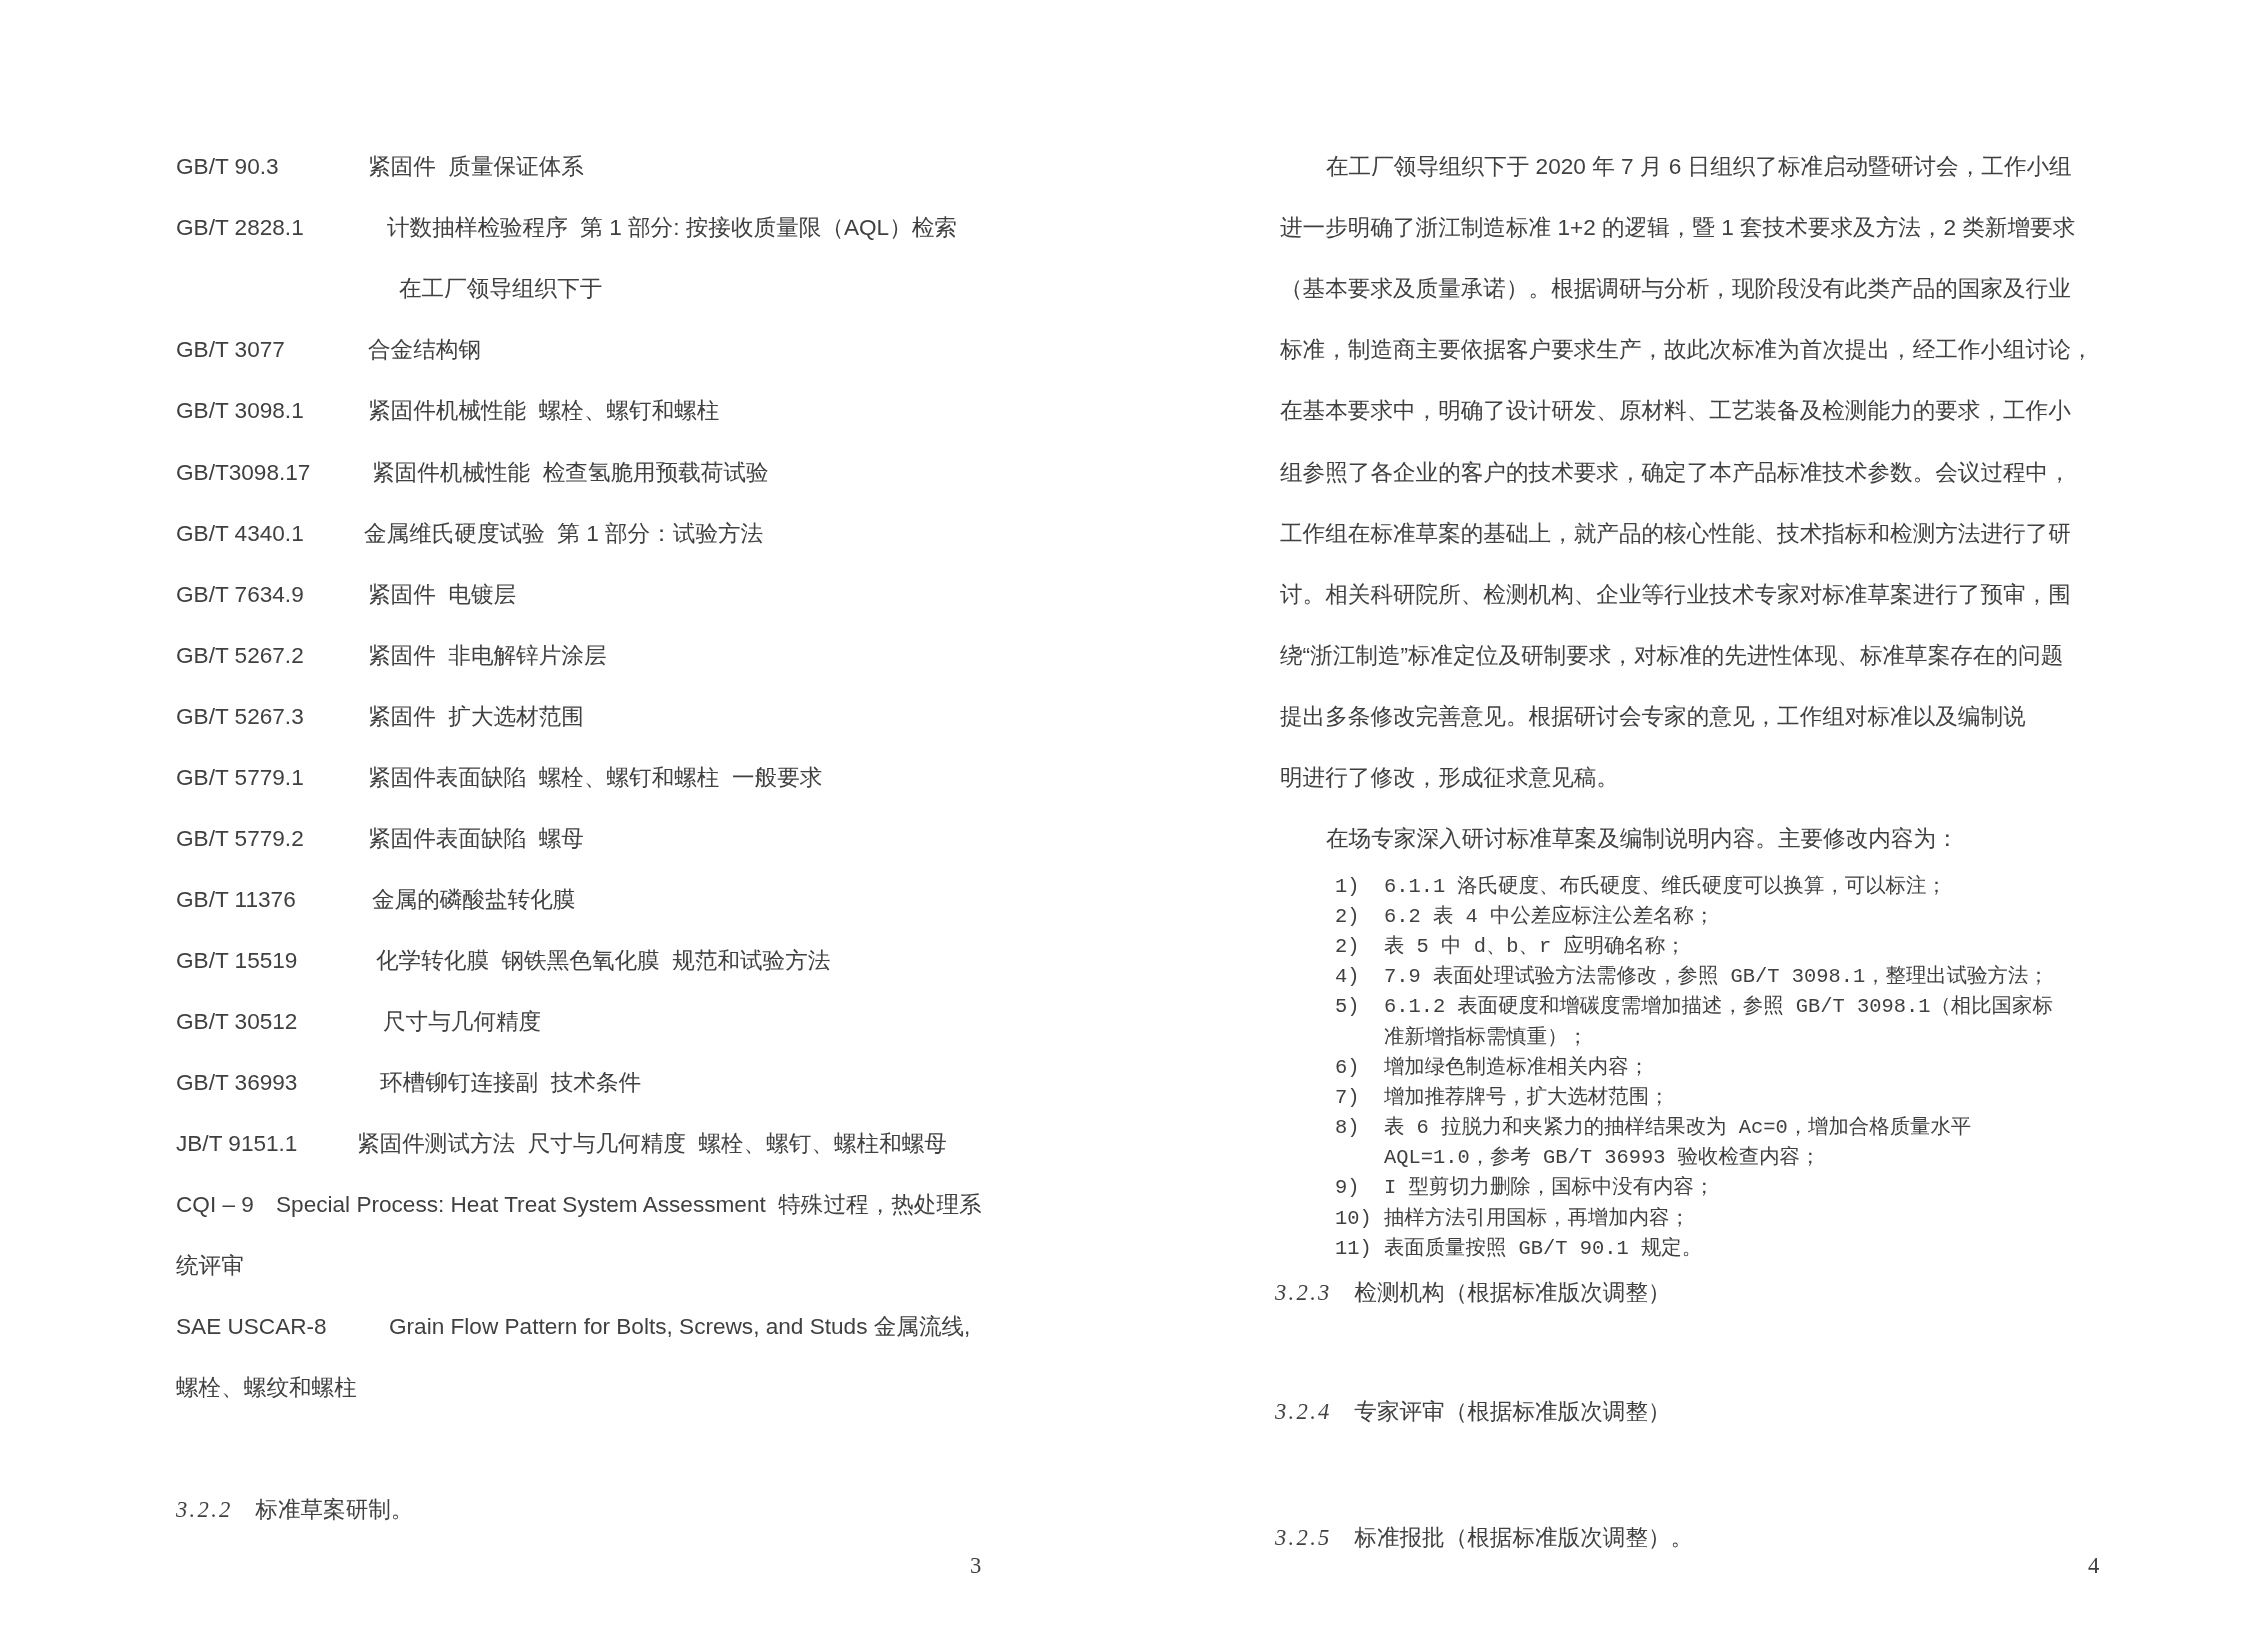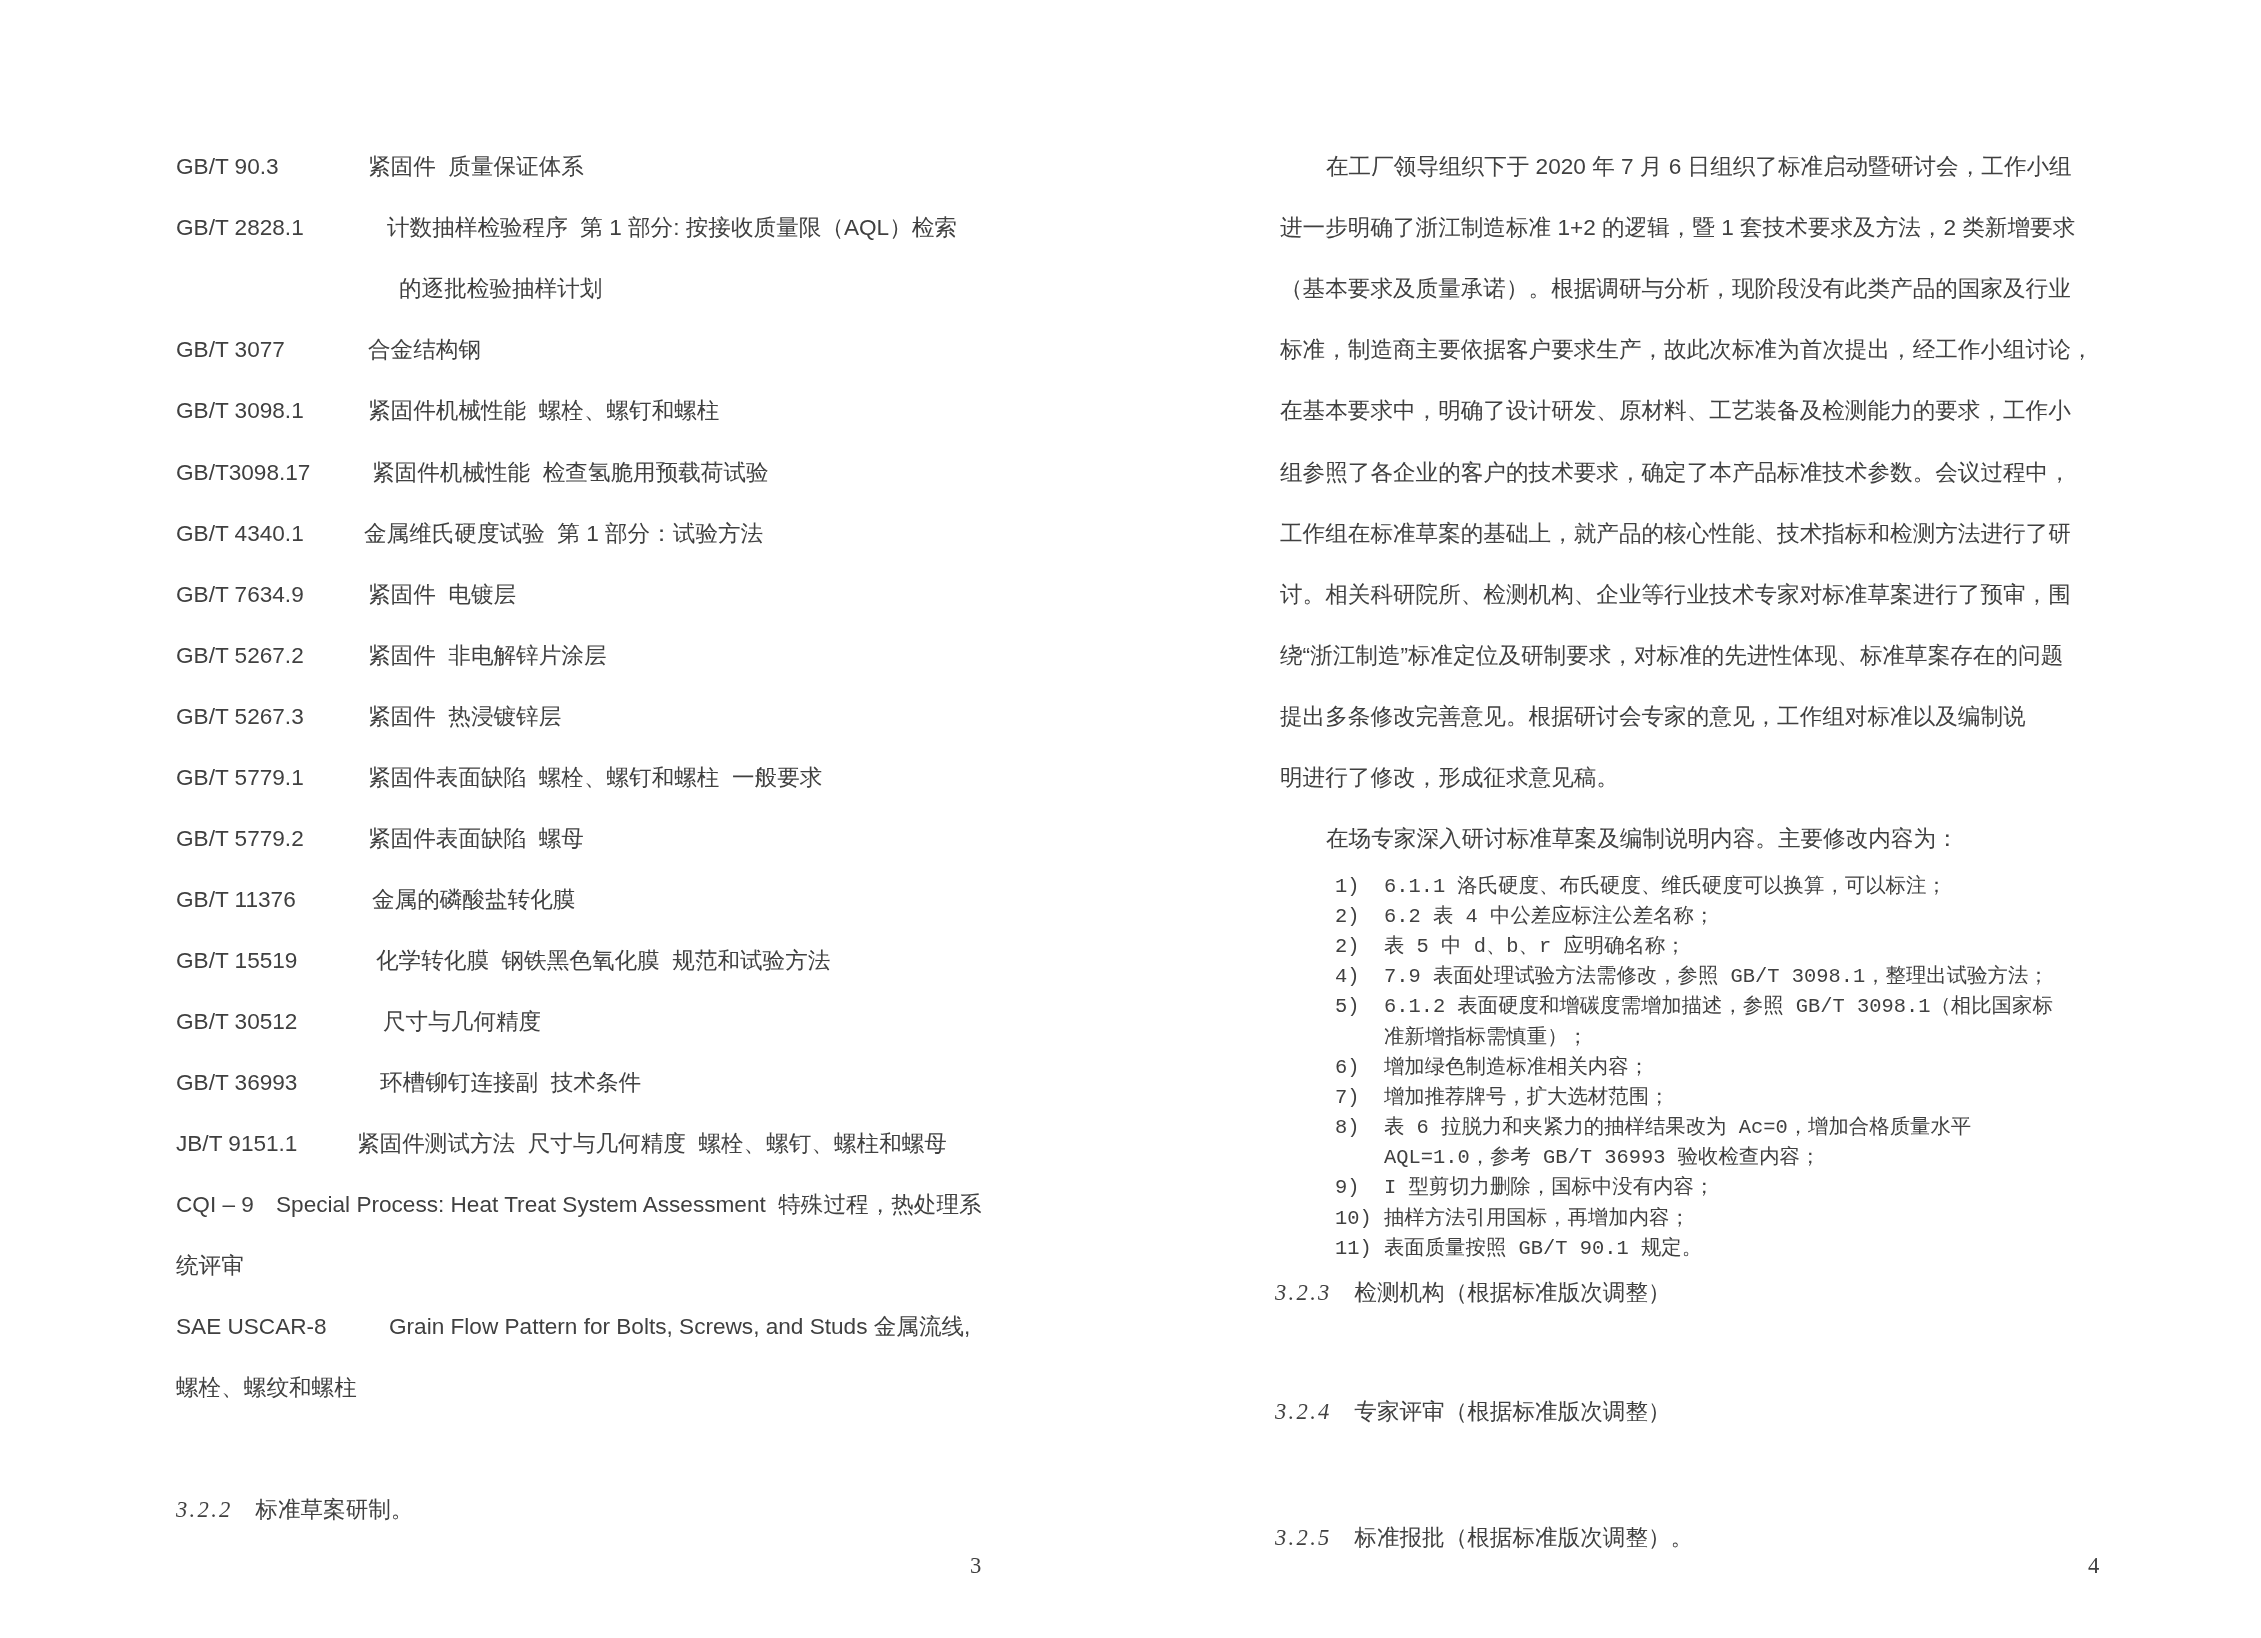--- a/index.html
+++ b/index.html
@@ -14,28 +14,28 @@
 </style>
 </head>
 <body>
 
 <div class="canvas">
 
   <div>
 
     <div class="ln hei" style="left:176px;top:155px"><span class="code" style="width:192px">GB/T 90.3</span><span>紧固件  质量保证体系</span></div>
     <div class="ln hei" style="left:176px;top:216px"><span class="code" style="width:211px">GB/T 2828.1</span><span>计数抽样检验程序  第 1 部分: 按接收质量限（AQL）检索</span></div>
-    <div class="ln hei" style="left:399px;top:277px">的逐批检验抽样计划</div>
+    <div class="ln hei" style="left:399px;top:277px">在工厂领导组织下于</div>
     <div class="ln hei" style="left:176px;top:338px"><span class="code" style="width:192px">GB/T 3077</span><span>合金结构钢</span></div>
     <div class="ln hei" style="left:176px;top:399px"><span class="code" style="width:192px">GB/T 3098.1</span><span>紧固件机械性能  螺栓、螺钉和螺柱</span></div>
     <div class="ln hei" style="left:176px;top:461px"><span class="code" style="width:196px">GB/T3098.17</span><span>紧固件机械性能  检查氢脆用预载荷试验</span></div>
     <div class="ln hei" style="left:176px;top:522px"><span class="code" style="width:188px">GB/T 4340.1</span><span>金属维氏硬度试验  第 1 部分：试验方法</span></div>
     <div class="ln hei" style="left:176px;top:583px"><span class="code" style="width:192px">GB/T 7634.9</span><span>紧固件  电镀层</span></div>
     <div class="ln hei" style="left:176px;top:644px"><span class="code" style="width:192px">GB/T 5267.2</span><span>紧固件  非电解锌片涂层</span></div>
-    <div class="ln hei" style="left:176px;top:705px"><span class="code" style="width:192px">GB/T 5267.3</span><span>紧固件  热浸镀锌层</span></div>
+    <div class="ln hei" style="left:176px;top:705px"><span class="code" style="width:192px">GB/T 5267.3</span><span>紧固件  扩大选材范围</span></div>
     <div class="ln hei" style="left:176px;top:766px"><span class="code" style="width:192px">GB/T 5779.1</span><span>紧固件表面缺陷  螺栓、螺钉和螺柱  一般要求</span></div>
     <div class="ln hei" style="left:176px;top:827px"><span class="code" style="width:192px">GB/T 5779.2</span><span>紧固件表面缺陷  螺母</span></div>
     <div class="ln hei" style="left:176px;top:888px"><span class="code" style="width:196px">GB/T 11376</span><span>金属的磷酸盐转化膜</span></div>
     <div class="ln hei" style="left:176px;top:949px"><span class="code" style="width:200px">GB/T 15519</span><span>化学转化膜  钢铁黑色氧化膜  规范和试验方法</span></div>
     <div class="ln hei" style="left:176px;top:1010px"><span class="code" style="width:207px">GB/T 30512</span><span>尺寸与几何精度</span></div>
     <div class="ln hei" style="left:176px;top:1071px"><span class="code" style="width:204px">GB/T 36993</span><span>环槽铆钉连接副  技术条件</span></div>
     <div class="ln hei" style="left:176px;top:1132px"><span class="code" style="width:181px">JB/T 9151.1</span><span>紧固件测试方法  尺寸与几何精度  螺栓、螺钉、螺柱和螺母</span></div>
     <div class="ln hei" style="left:176px;top:1193px"><span class="code" style="width:100px">CQI – 9</span><span>Special Process: Heat Treat System Assessment  特殊过程，热处理系</span></div>
     <div class="ln hei" style="left:176px;top:1254px">统评审</div>
     <div class="ln hei" style="left:176px;top:1315px"><span class="code" style="width:213px">SAE USCAR-8</span><span>Grain Flow Pattern for Bolts, Screws, and Studs 金属流线,</span></div>

